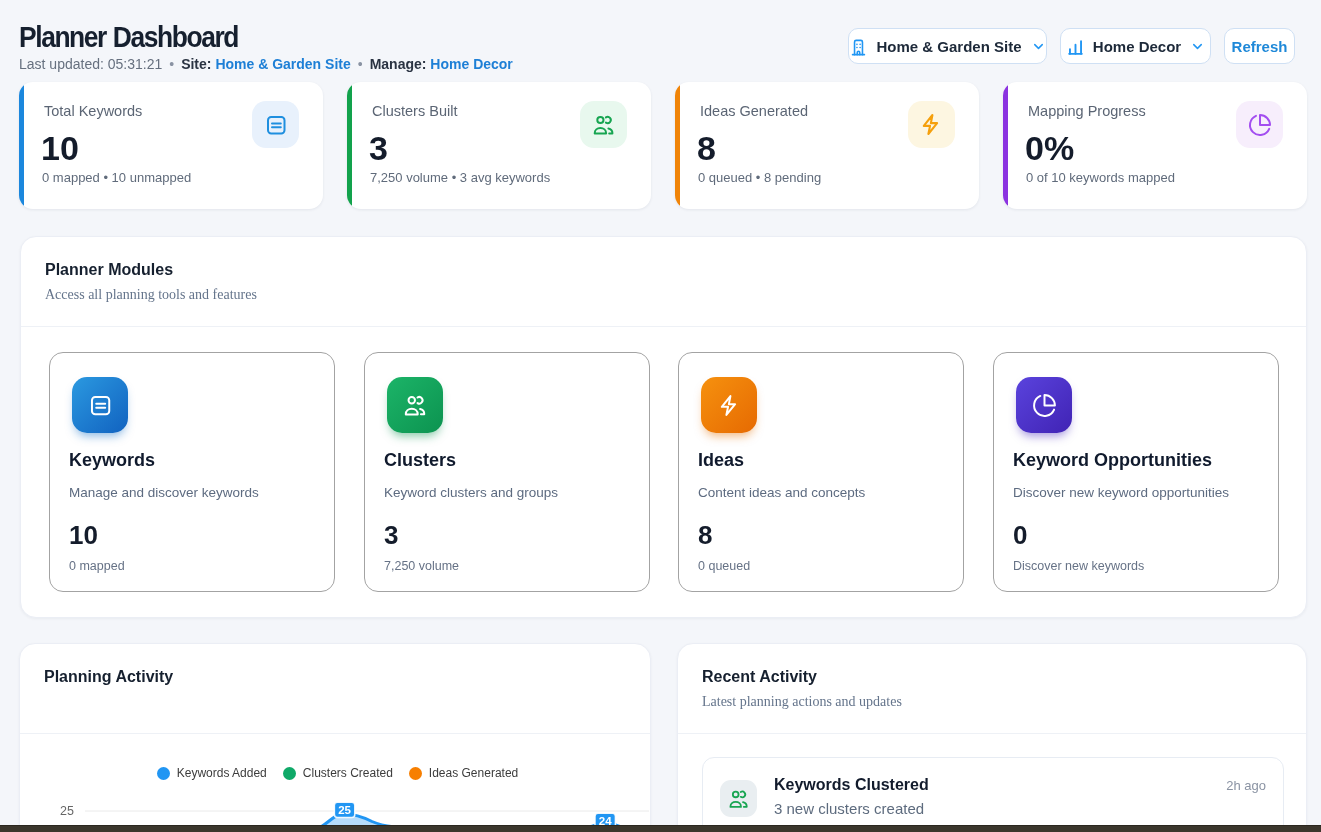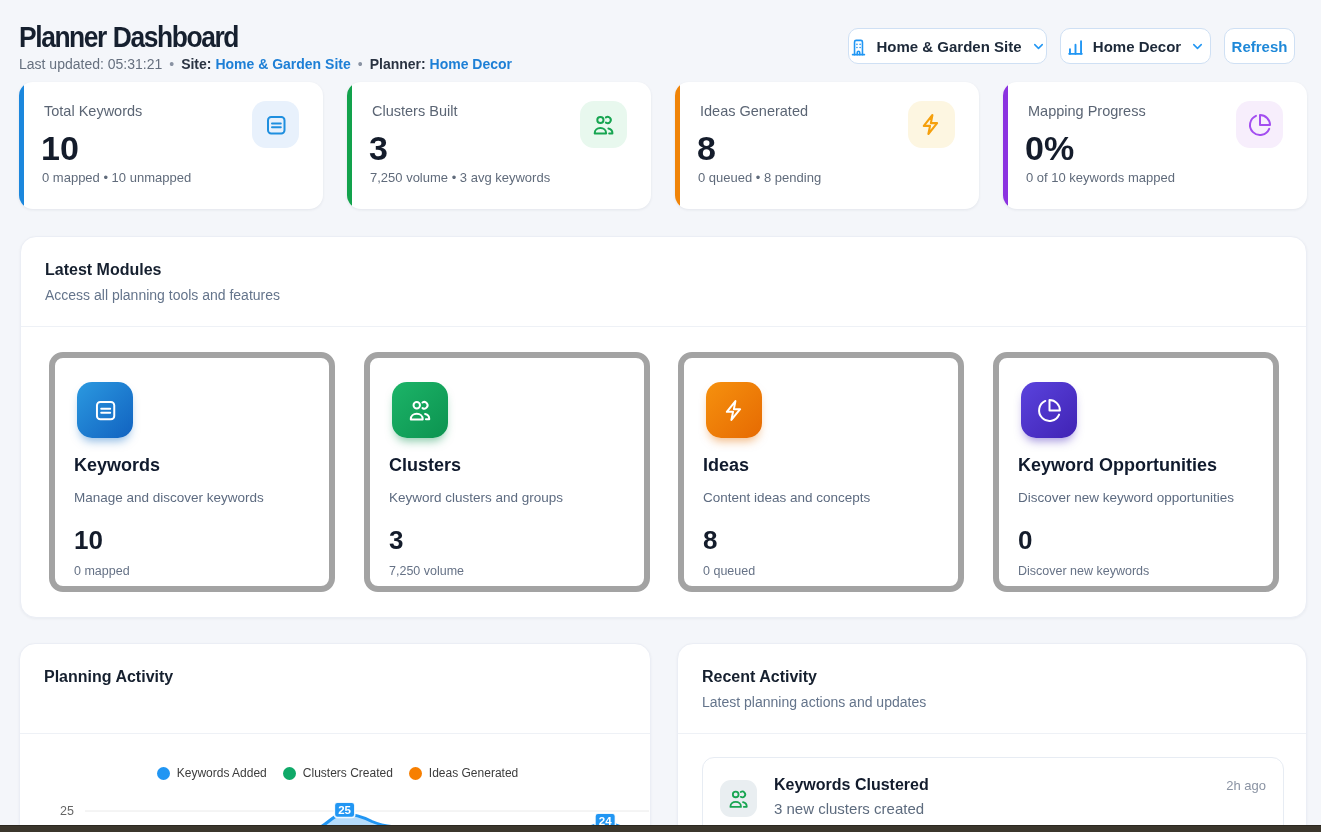--- a/index.html
+++ b/index.html
@@ -29,25 +29,25 @@
 #stat1 { left:19px; } #stat1 .bar { background:#1b87dd; } #stat1 .ic { background:#e8f1fc; }
 #stat2 { left:347px; } #stat2 .bar { background:#12a24c; } #stat2 .ic { background:#e8f8ee; }
 #stat3 { left:675px; } #stat3 .bar { background:#f08408; } #stat3 .ic { background:#fdf6e1; }
 #stat4 { left:1003px; } #stat4 .bar { background:#8b33e0; } #stat4 .ic { background:#f7eefc; }
 
 
 .bigcard { position:absolute; background:#fff; border-radius:16px; border:1px solid #ebeef5; box-shadow:0 1px 3px rgba(25,39,62,0.05); }
 #modules { left:20px; top:236px; width:1287px; height:382px; }
 .chead { position:absolute; left:24px; top:24px; }
 .chead .h { font-size:16px; font-weight:700; color:#16202f; }
-.chead .d { font-size:14px; color:#64748b; margin-top:8px; }
+.chead .d { font-size:14px; color:#64748b; margin-top:8px;font-family:Liberation Serif, serif; }
 .divider { position:absolute; left:0; right:0; top:89px; height:1px; background:#eef1f6; }
 
 .modgrid { position:absolute; left:28px; top:115px; }
-.mod { position:absolute; top:0; width:286px; height:240px; border:6px solid #a3a3a3; border-radius:14px; background:#fff; }
+.mod { position:absolute; top:0; width:286px; height:240px; border:1px solid #a3a3a3; border-radius:14px; background:#fff; }
 .mod .tile { position:absolute; left:22px; top:24px; width:56px; height:56px; border-radius:15px; display:flex; align-items:center; justify-content:center; }
 .mod .mt { position:absolute; left:19px; top:97px; font-size:18px; font-weight:700; color:#101a2d; }
 .mod .md { position:absolute; left:19px; top:132px; font-size:13.5px; color:#5d6b80; }
 .mod .mn { position:absolute; left:19px; top:167px; font-size:26px; font-weight:700; color:#141c2b; }
 .mod .ms { position:absolute; left:19px; top:206px; font-size:12.5px; color:#667286; }
 #mod1 { left:0; } #mod2 { left:315px; } #mod3 { left:629px; } #mod4 { left:944px; }
 #mod1 .tile { background:linear-gradient(135deg,#2b99e0,#1162c0); box-shadow:0 6px 10px -3px rgba(27,116,199,0.5); }
 #mod2 .tile { background:linear-gradient(135deg,#1cb468,#0c9350); box-shadow:0 6px 10px -3px rgba(16,148,82,0.5); }
 #mod3 .tile { background:linear-gradient(135deg,#f6910e,#e66a02); box-shadow:0 6px 10px -3px rgba(230,115,10,0.5); }
 #mod4 .tile { background:linear-gradient(135deg,#5a43dd,#4023b4); box-shadow:0 6px 10px -3px rgba(74,46,190,0.5); }
@@ -65,21 +65,21 @@
 .actitem .aic { position:absolute; left:17px; top:22px; width:37px; height:37px; border-radius:11px; background:#e9eef1; display:flex; align-items:center; justify-content:center; }
 .actitem .at { position:absolute; left:71px; top:18px; font-size:16px; font-weight:700; color:#121b2c; }
 .actitem .as { position:absolute; left:71px; top:42px; font-size:15px; color:#5d6b7e; }
 .actitem .ago { position:absolute; right:17px; top:20px; font-size:13px; color:#8a93a3; }
 
 .taskbar { position:absolute; left:0; top:825px; width:1321px; height:7px; background:#3b362c; border-top:1px solid #2b271f; }
 </style>
 </head>
 <body>
 <h1 class="title">Planner Dashboard</h1>
-<div class="meta">Last updated: 05:31:21<span class="sep">•</span><span class="lbl">Site:</span> <a>Home &amp; Garden Site</a><span class="sep">•</span><span class="lbl">Planner:</span> <a>Home Decor</a></div>
+<div class="meta">Last updated: 05:31:21<span class="sep">•</span><span class="lbl">Site:</span> <a>Home &amp; Garden Site</a><span class="sep">•</span><span class="lbl">Manage:</span> <a>Home Decor</a></div>
 
 <div class="btn" id="btn1">
 <svg width="19" height="19" viewBox="0 0 24 24" fill="none" stroke="#2196f3" stroke-width="2" stroke-linecap="round" stroke-linejoin="round" style="margin-top:3px">
       <path d="M4.5 21h15"></path>
       <path d="M7 21V5a2 2 0 0 1 2-2h6a2 2 0 0 1 2 2v16"></path>
       <path d="M10 8h.1M14 8h.1M10 12h.1M14 12h.1"></path>
       <path d="M10.4 21v-2.6c0-.9.7-1.6 1.6-1.6s1.6.7 1.6 1.6V21"></path>
     </svg>
 Home &amp; Garden Site
 <svg class="chev" width="15" height="15" viewBox="0 0 24 24" fill="none" stroke="#2196f3" stroke-width="2.4" stroke-linecap="round" stroke-linejoin="round">
@@ -145,21 +145,21 @@
   <div class="ic">
       <svg width="24" height="24" viewBox="0 0 24 24" fill="none" stroke="#a34ef0" stroke-width="2" stroke-linecap="round" stroke-linejoin="round">
         <path d="M21.21 15.89A10 10 0 1 1 8 2.83"></path>
         <path d="M22 12A10 10 0 0 0 12 2v10z"></path>
       </svg>
     </div>
 </div>
 
 <div class="bigcard" id="modules">
   <div class="chead">
-      <div class="h">Latest Modules</div>
+      <div class="h">Planner Modules</div>
       <div class="d">Access all planning tools and features</div>
     </div>
   <div class="divider"></div>
   <div class="modgrid">
     <div class="mod" id="mod1">
       <div class="tile">
           <svg width="25" height="25" viewBox="0 0 24 24" fill="none" stroke="#fff" stroke-width="1.9" stroke-linecap="round" stroke-linejoin="round">
             <rect x="3.8" y="3.8" width="16.6" height="16.6" rx="3.2"></rect>
             <path d="M7.9 10.4h8.6M7.9 14.2h8.6"></path>
           </svg>

